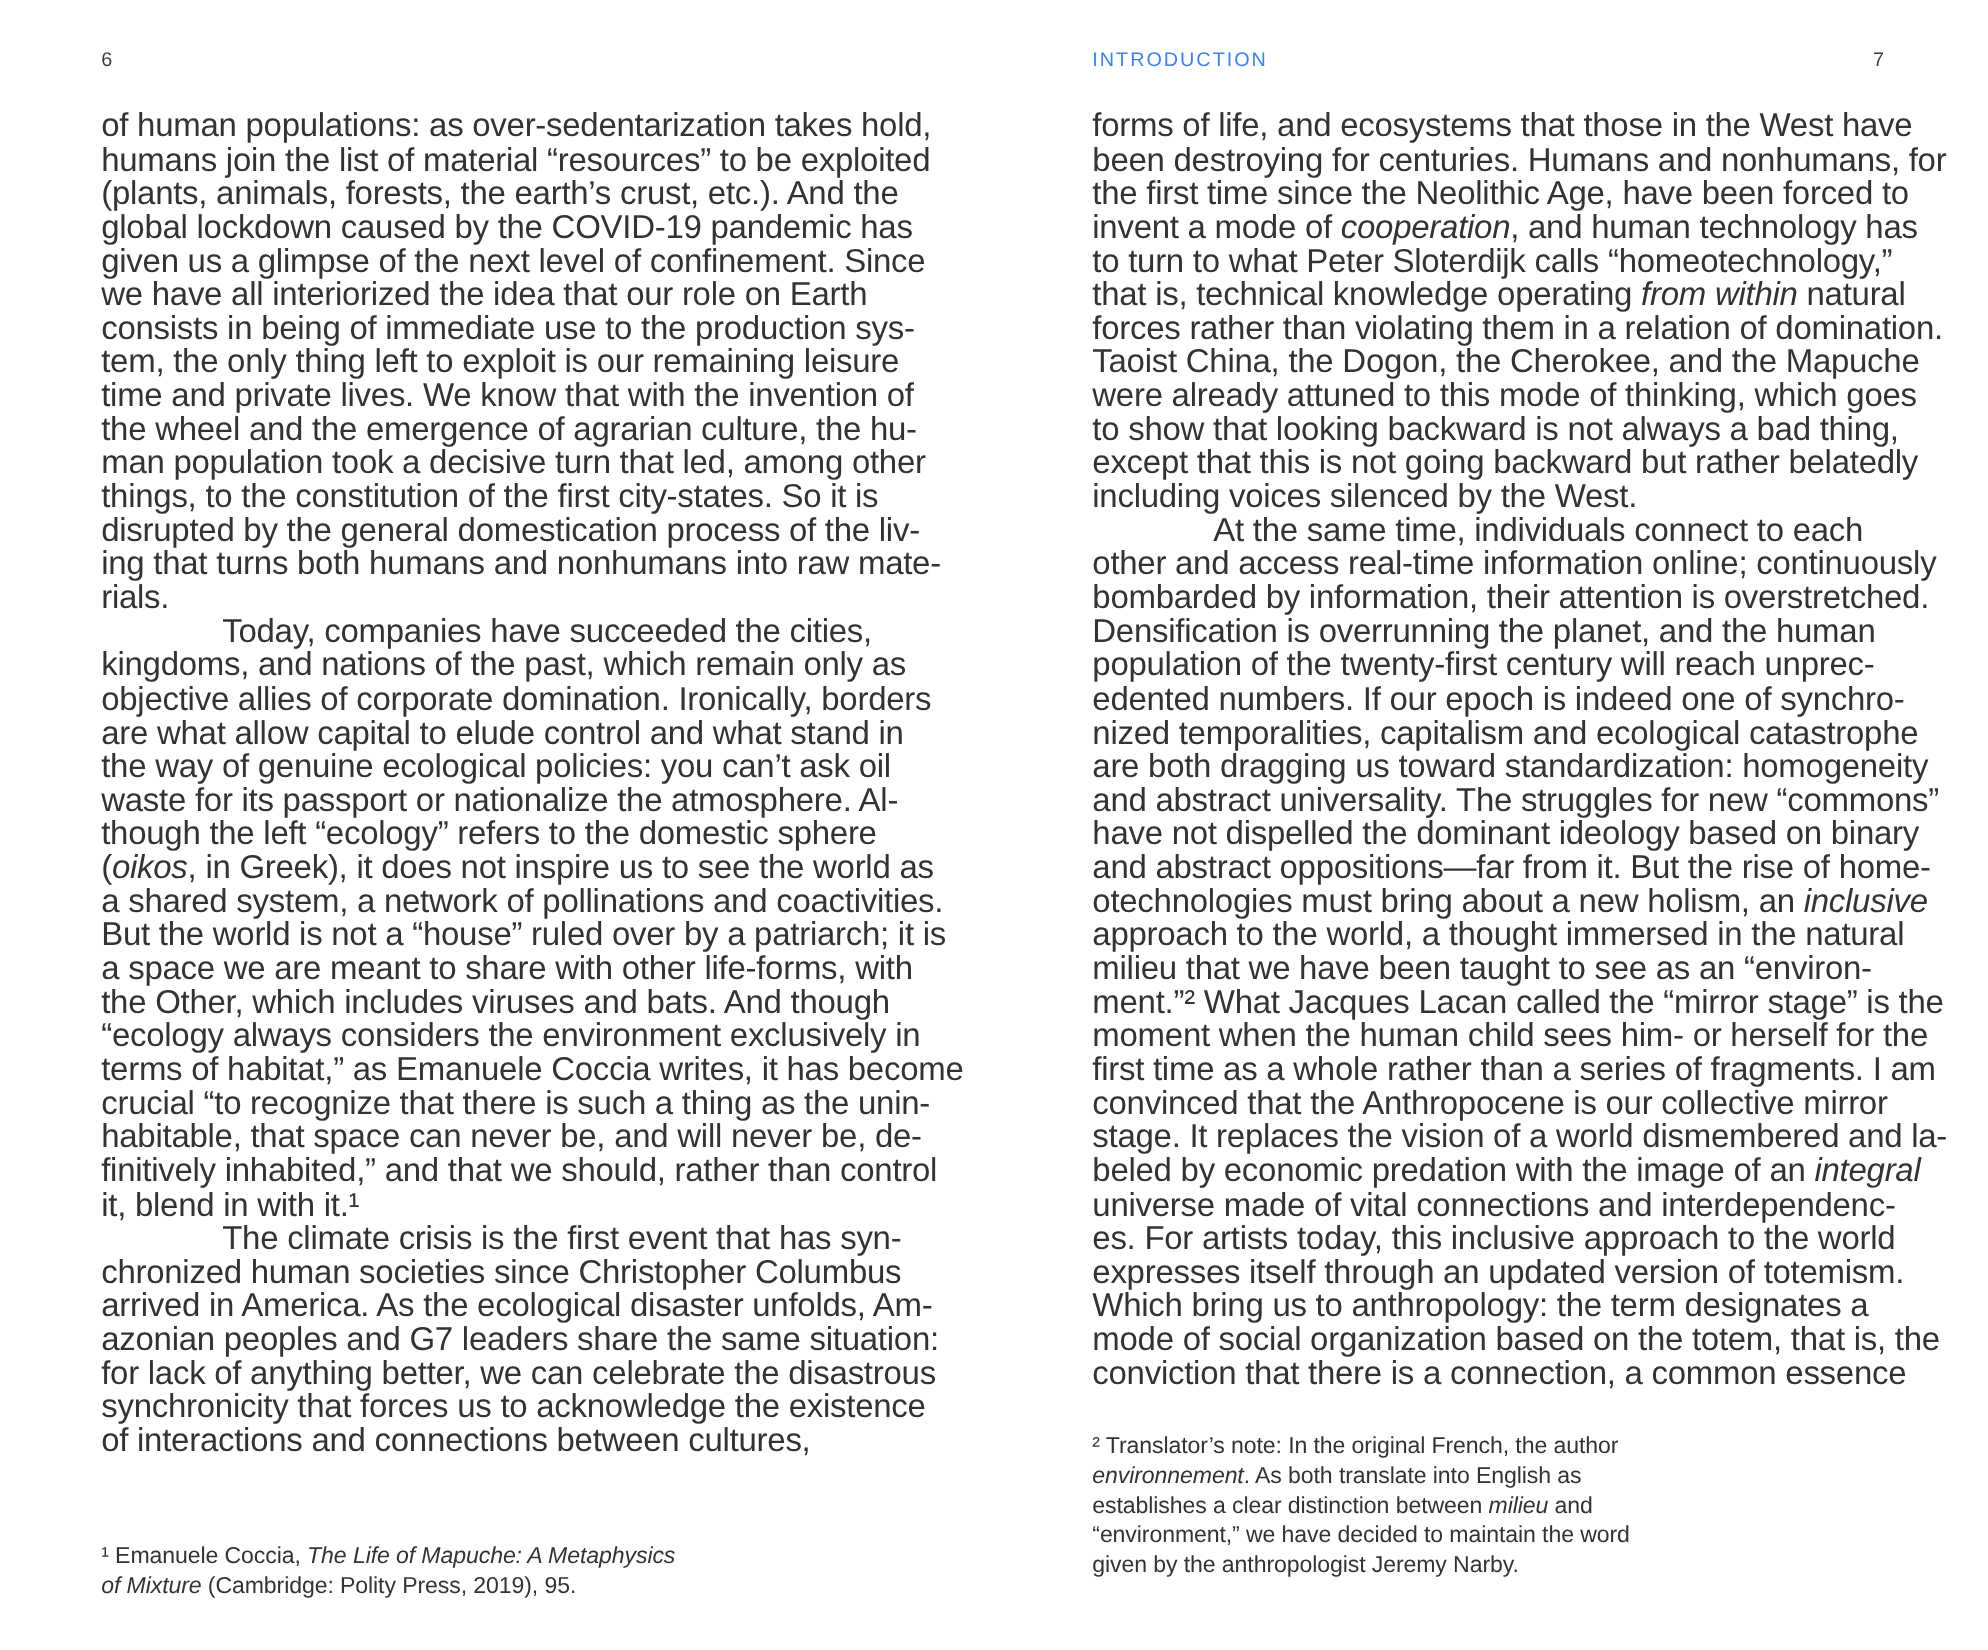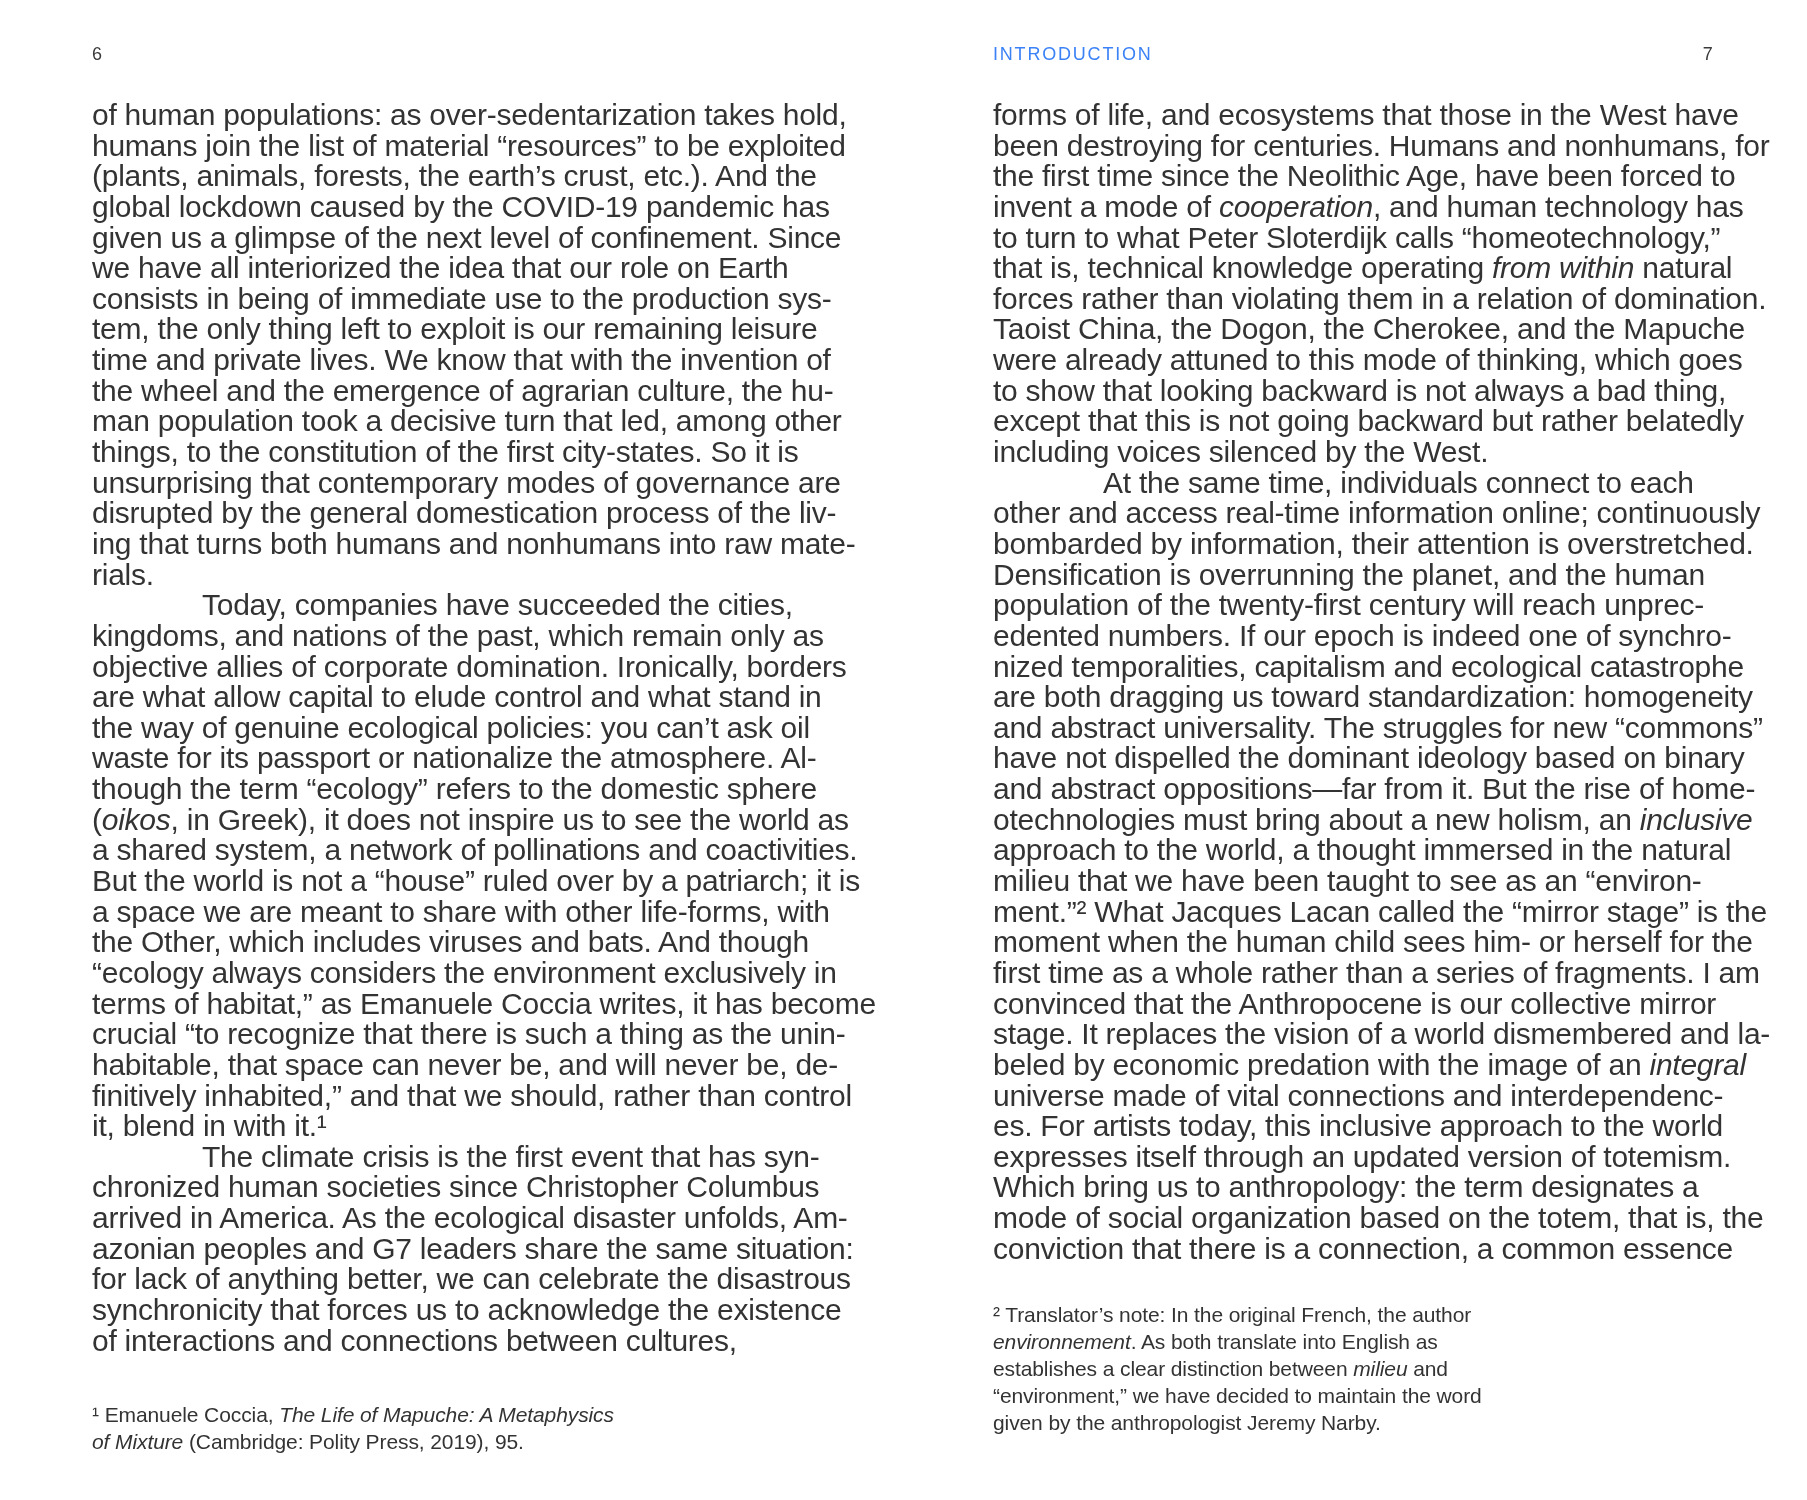--- a/index.html
+++ b/index.html
@@ -66,31 +66,30 @@
       <div class="line"><span>(plants, animals, forests, the earth’s crust, etc.). And the</span></div>
       <div class="line"><span>global lockdown caused by the COVID-19 pandemic has</span></div>
       <div class="line"><span>given us a glimpse of the next level of confinement. Since</span></div>
       <div class="line"><span>we have all interiorized the idea that our role on Earth</span></div>
       <div class="line"><span>consists in being of immediate use to the production sys-</span></div>
       <div class="line"><span>tem, the only thing left to exploit is our remaining leisure</span></div>
       <div class="line"><span>time and private lives. We know that with the invention of</span></div>
       <div class="line"><span>the wheel and the emergence of agrarian culture, the hu-</span></div>
       <div class="line"><span>man population took a decisive turn that led, among other</span></div>
       <div class="line"><span>things, to the constitution of the first city-states. So it is</span></div>
-      <div class="line"><span>unsurprising that contemporary modes of governance are</span></div>
       <div class="line"><span>disrupted by the general domestication process of the liv-</span></div>
       <div class="line"><span>ing that turns both humans and nonhumans into raw mate-</span></div>
       <div class="line"><span>rials.</span></div>
       <div class="line indent"><span>Today, companies have succeeded the cities,</span></div>
       <div class="line"><span>kingdoms, and nations of the past, which remain only as</span></div>
       <div class="line"><span>objective allies of corporate domination. Ironically, borders</span></div>
       <div class="line"><span>are what allow capital to elude control and what stand in</span></div>
       <div class="line"><span>the way of genuine ecological policies: you can’t ask oil</span></div>
       <div class="line"><span>waste for its passport or nationalize the atmosphere. Al-</span></div>
-      <div class="line"><span>though the term “ecology” refers to the domestic sphere</span></div>
+      <div class="line"><span>though the left “ecology” refers to the domestic sphere</span></div>
       <div class="line"><span>(</span><span class="it">oikos</span><span>, in Greek), it does not inspire us to see the world as</span></div>
       <div class="line"><span>a shared system, a network of pollinations and coactivities.</span></div>
       <div class="line"><span>But the world is not a “house” ruled over by a patriarch; it is</span></div>
       <div class="line"><span>a space we are meant to share with other life-forms, with</span></div>
       <div class="line"><span>the Other, which includes viruses and bats. And though</span></div>
       <div class="line"><span>“ecology always considers the environment exclusively in</span></div>
       <div class="line"><span>terms of habitat,” as Emanuele Coccia writes, it has become</span></div>
       <div class="line"><span>crucial “to recognize that there is such a thing as the unin-</span></div>
       <div class="line"><span>habitable, that space can never be, and will never be, de-</span></div>
       <div class="line"><span>finitively inhabited,” and that we should, rather than control</span></div>

